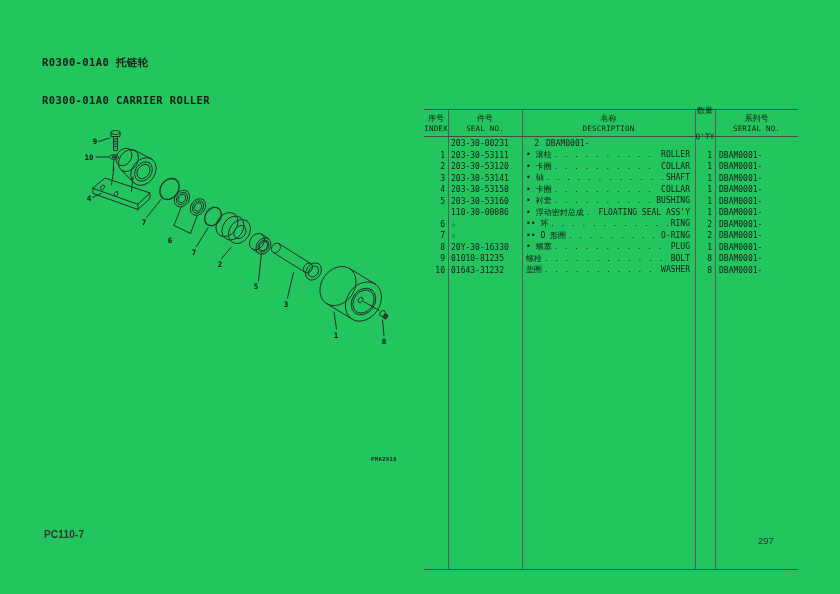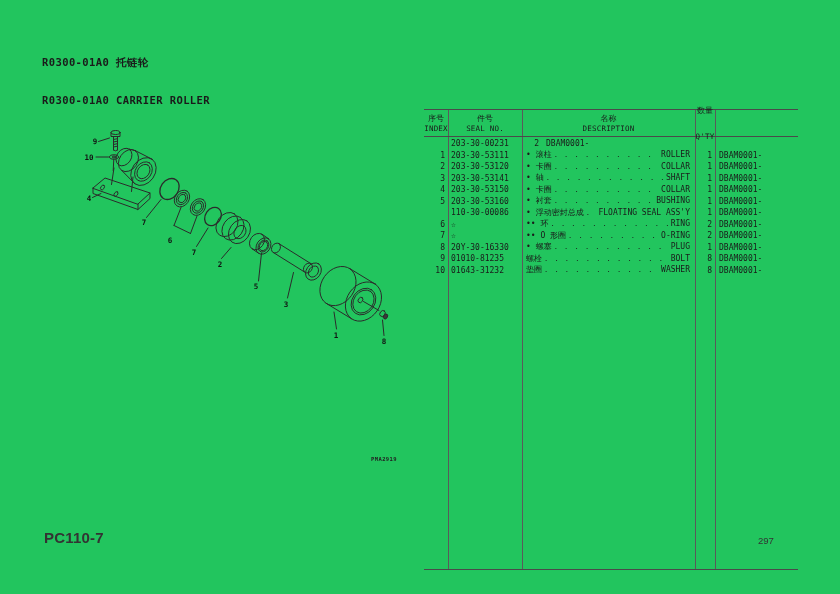--- a/index.html
+++ b/index.html
@@ -34,21 +34,21 @@
   .c.part{width:74px;padding-left:3px;}
   .c.desc{width:173px;display:flex;align-items:baseline;padding:0 5px 0 4px;}
   .desc .cn{white-space:nowrap;}
   .desc .dots{flex:1;overflow:hidden;white-space:nowrap;margin:0 2px;font-size:7px;letter-spacing:1px;}
   .desc .dots::after{content:". . . . . . . . . . . . . . . . . . . . . . . . . . . . . . . . . . . . . . . . . . . . . . . . . .";}
   .desc .en{white-space:nowrap;}
   .c.qty{width:20px;text-align:right;padding-right:3px;}
   .c.serial{width:83px;padding-left:4px;}
   
   .footer-left{position:absolute;left:44px;top:529px;font-family:"Liberation Sans",sans-serif;
-               font-weight:700;font-size:15px;color:#333;letter-spacing:0.2px;}
+               font-weight:700;font-size:10px;color:#333;letter-spacing:0.2px;}
   .footer-right{position:absolute;left:758px;top:535px;width:40px;text-align:left;
                 font-family:"Liberation Sans",sans-serif;font-size:9.5px;color:#333;}
 </style>
 </head>
 <body>
 
 <div class="page">
 
   <div class="title">
     <div>R0300-01A0 托链轮</div>
@@ -186,20 +186,24 @@
         <span class="enh">SEAL NO.</span>
       </div>
       <div class="hc w-desc">
         <span class="cnh">名称</span>
         <span class="enh">DESCRIPTION</span>
       </div>
       <div class="hc w-qty">
         <span class="cnh">数量</span>
         <span class="enh">Q'TY</span>
       </div>
+      <div class="hc w-ser">
+        <span class="cnh">系列号</span>
+        <span class="enh">SERIAL NO.</span>
+      </div>
     </div>
 
     <div class="rows">
   <div class="trow">
     <span class="c idx"></span>
     <span class="c part">203-30-00231</span>
     <span class="c qty">2</span>
     <span class="c serial">DBAM0001-</span>
   </div>
 

